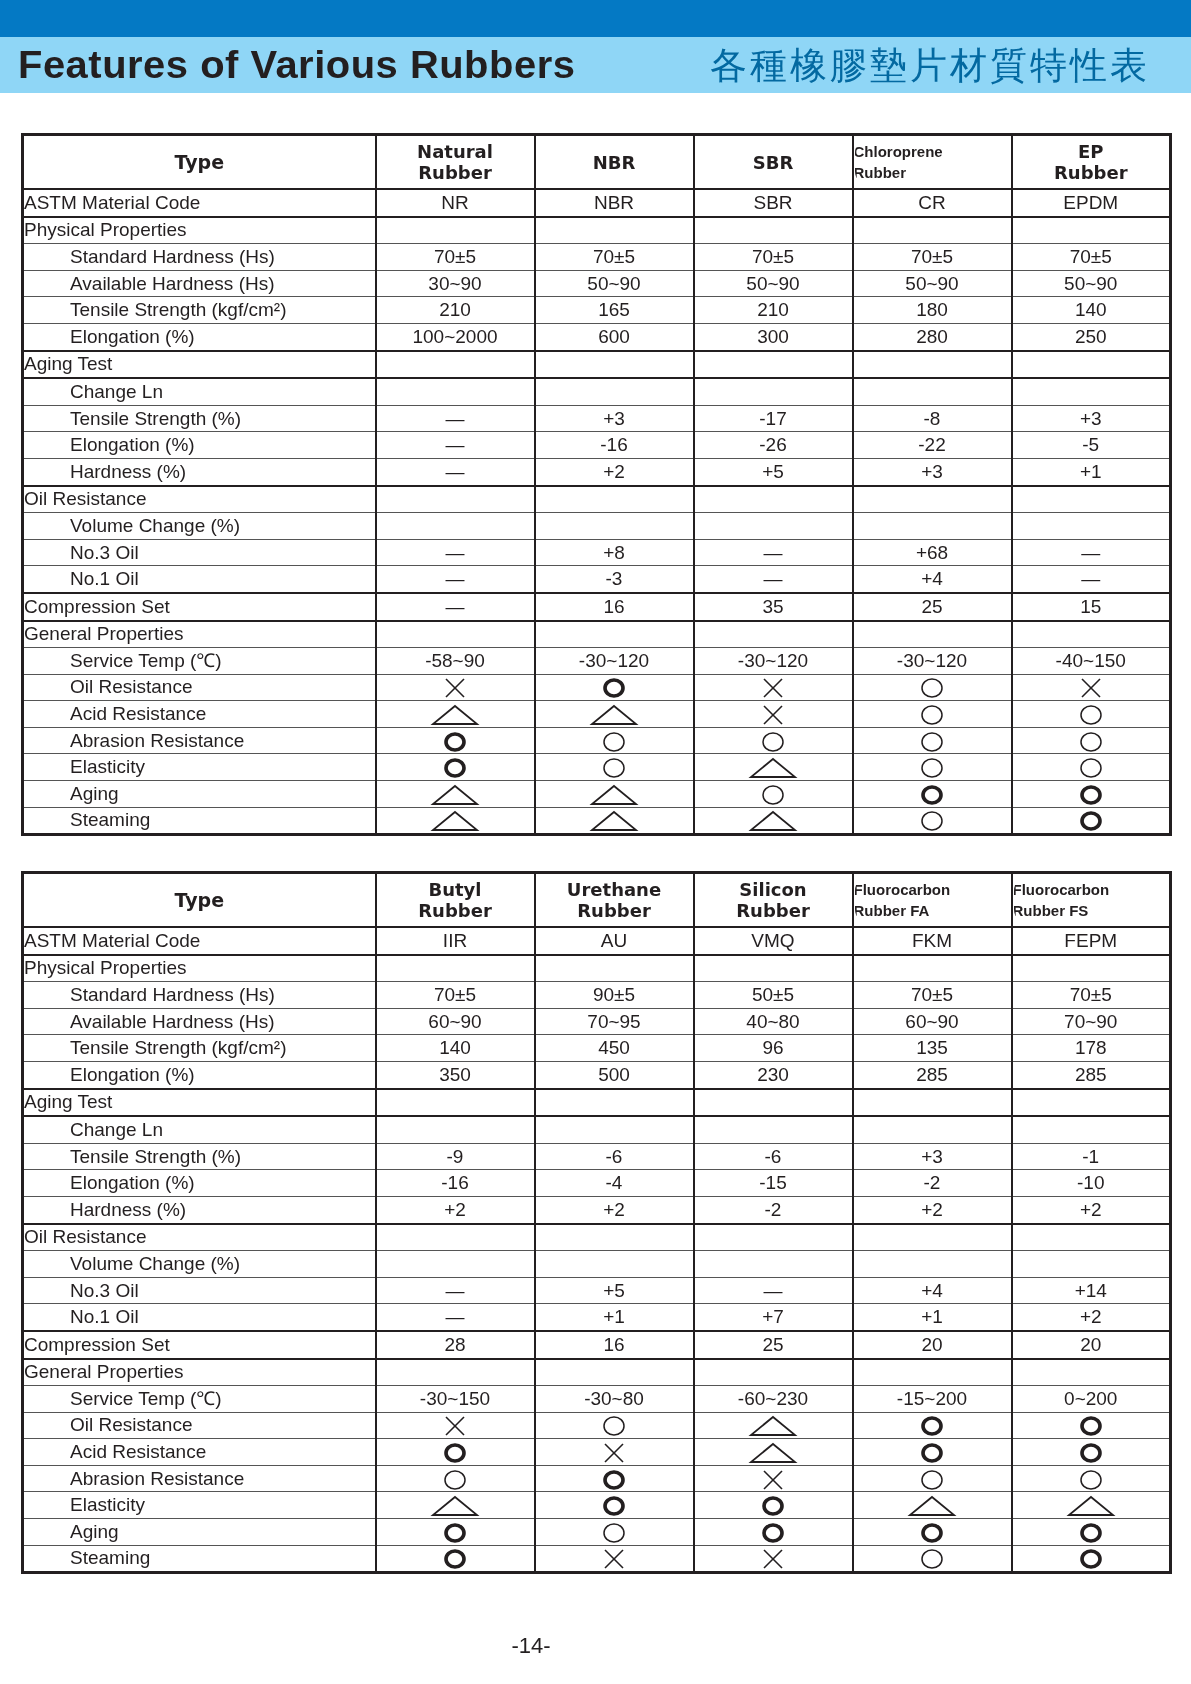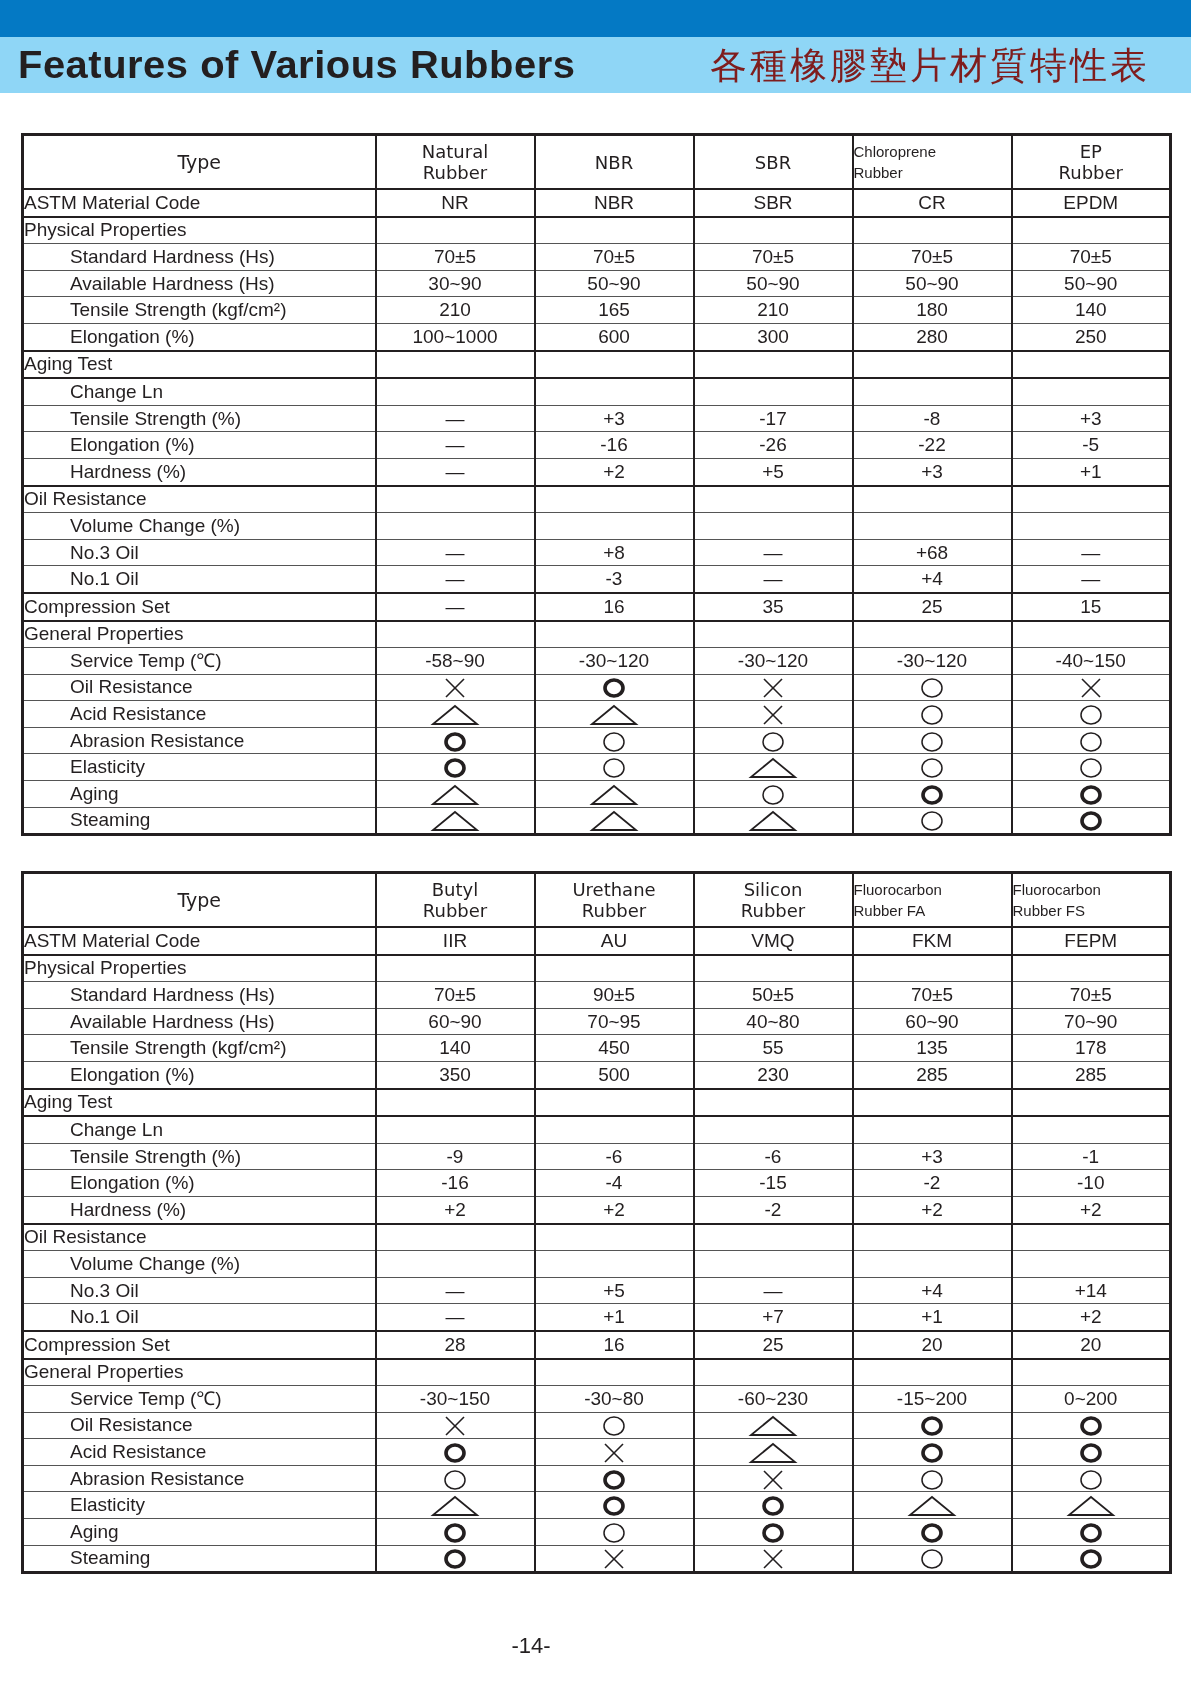--- a/index.html
+++ b/index.html
@@ -1,27 +1,27 @@
 <!DOCTYPE html>
 <html><head>
 <meta charset="utf-8">
 <style>
   html, body { margin:0; padding:0; background:#ffffff; }
   body { width:1191px; height:1684px; position:relative; overflow:hidden; font-family:"Liberation Sans", sans-serif; color:#231f20; }
   .top-band { position:absolute; left:0; top:0; width:1191px; height:37px; background:#0479c4; }
   .title-band { position:absolute; left:0; top:37px; width:1191px; height:56px; background:#8fd6f6; }
   .title-en { position:absolute; left:18px; top:40px; font-size:38px; font-weight:bold; letter-spacing:0.5px; color:#231f20; line-height:50px; transform:scaleX(1.05); transform-origin:left; }
-  .title-zh { position:absolute; left:710px; top:42px; font-family:"DejaVu Serif", serif; font-size:37px; line-height:48px; letter-spacing:3px; color:#7f1d1d; }
+  .title-zh { position:absolute; left:710px; top:42px; font-family:"DejaVu Serif", serif; font-size:37px; line-height:48px; letter-spacing:3px; color:#0369a1; }
 
   table.spec { position:absolute; left:21px; border-collapse:collapse; border:3px solid #231f20; table-layout:fixed; }
   table.spec td { border-left:2px solid #231f20; border-right:2px solid #231f20; border-top:1.5px solid #555; border-bottom:1.5px solid #555; padding:0; height:25.6px; font-size:19px; text-align:center; line-height:24px; white-space:nowrap; overflow:hidden; }
   table.spec tr.thick td { border-top:2.5px solid #231f20; }
   table.spec td.label { text-align:left; }
   table.spec td.label.sub { padding-left:46px; }
-  table.spec tr.head td { height:52px; font-weight:normal; font-family:"DejaVu Sans", sans-serif; font-size:18px; line-height:21px; border-bottom:2.5px solid #231f20; }
+  table.spec tr.head td { height:52px; font-weight:bold; font-family:"DejaVu Sans", sans-serif; font-size:18px; line-height:21px; border-bottom:2.5px solid #231f20;border-radius:18px; }
   table.spec tr.head td.narrow { font-size:15px; text-align:left; padding-left:0; font-family:"Liberation Sans", sans-serif; }
   table.spec tr.head td.type { font-size:19px; }
   #t1 { top:133px; width:1150px; }
   #t2 { top:871px; width:1150px; }
   col.c0 { width:353px; } col.cx { width:159px; }
   .sym { display:inline-block; width:50px; height:22px; vertical-align:middle; }
   .sym svg { width:50px; height:22px; display:block; }
   .page-num { position:absolute; left:0; width:1062px; top:1633px; text-align:center; font-size:22px; }
 </style>
 </head>
@@ -85,21 +85,21 @@
       <tr class="">
         <td class="label sub">Tensile Strength (kgf/cm²)</td>
         <td>210</td>
         <td>165</td>
         <td>210</td>
         <td>180</td>
         <td>140</td>
       </tr>
       <tr class="">
         <td class="label sub">Elongation (%)</td>
-        <td>100~1000</td>
+        <td>100~2000</td>
         <td>600</td>
         <td>300</td>
         <td>280</td>
         <td>250</td>
       </tr>
       <tr class="thick">
         <td class="label ">Aging Test</td>
         <td></td>
         <td></td>
         <td></td>
@@ -355,21 +355,21 @@
         <td>60~90</td>
         <td>70~95</td>
         <td>40~80</td>
         <td>60~90</td>
         <td>70~90</td>
       </tr>
       <tr class="">
         <td class="label sub">Tensile Strength (kgf/cm²)</td>
         <td>140</td>
         <td>450</td>
-        <td>55</td>
+        <td>96</td>
         <td>135</td>
         <td>178</td>
       </tr>
       <tr class="">
         <td class="label sub">Elongation (%)</td>
         <td>350</td>
         <td>500</td>
         <td>230</td>
         <td>285</td>
         <td>285</td>

